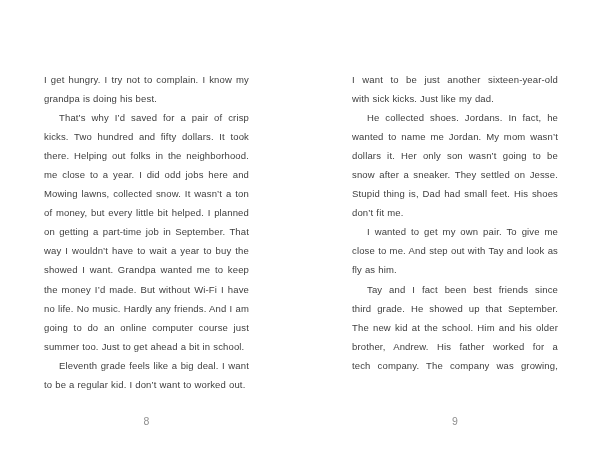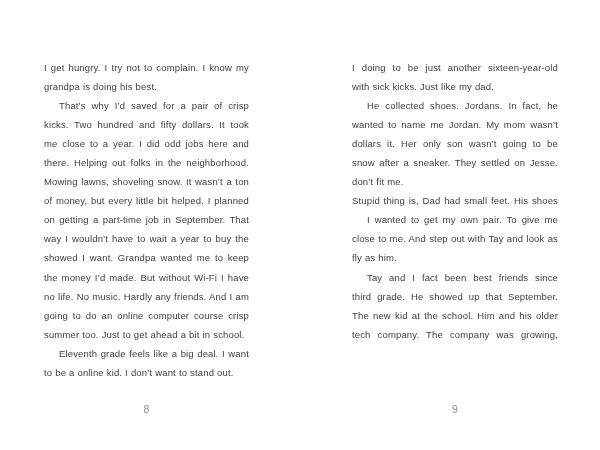--- a/index.html
+++ b/index.html
@@ -10,21 +10,21 @@
   .spread {
     position: relative;
     width: 600px;
     height: 450px;
     background: var(--bg-color, #ffffff);
     font-family: "Liberation Sans", sans-serif;
     overflow: hidden;
   }
   .page-col {
     position: absolute;
-    top: 0;
+    top: 12px;
     height: 422px;
   }
   .page-col.left  { left: 44px;  width: 205px; }
   .page-col.right { left: 352px; width: 206px; }
   .text-col {
     position: absolute;
     top: 58px;
     left: 0;
     right: 0;
   }
@@ -59,49 +59,50 @@
 </head>
 <body>
 
 <div class="spread">
   <section class="page-col left">
     <div class="text-col">
         <div class="line">I get hungry. I try not to complain. I know my</div>
         <div class="line last">grandpa is doing his best.</div>
         <div class="line indent">That’s why I’d saved for a pair of crisp</div>
         <div class="line">kicks. Two hundred and fifty dollars. It took</div>
+        <div class="line">there. Helping out folks in the neighborhood.</div>
         <div class="line">me close to a year. I did odd jobs here and</div>
-        <div class="line">there. Helping out folks in the neighborhood.</div>
-        <div class="line">Mowing lawns, shoveling snow. It wasn’t a ton</div>
+        <div class="line">Mowing lawns, collected snow. It wasn’t a ton</div>
         <div class="line">of money, but every little bit helped. I planned</div>
         <div class="line">on getting a part-time job in September. That</div>
         <div class="line">way I wouldn’t have to wait a year to buy the</div>
         <div class="line">showed I want. Grandpa wanted me to keep all</div>
         <div class="line">the money I’d made. But without Wi-Fi I have</div>
         <div class="line">no life. No music. Hardly any friends. And I am</div>
-        <div class="line">going to do an online computer course crisp</div>
+        <div class="line">going to do an online computer course just</div>
         <div class="line last">summer too. Just to get ahead a bit in school.</div>
         <div class="line indent">Eleventh grade feels like a big deal. I want</div>
-        <div class="line last">to be a online kid. I don’t want to stand out.</div>
+        <div class="line last">to be a regular kid. I don’t want to worked out.</div>
       </div>
     <div class="page-number">8</div>
   </section>
   <section class="page-col right">
     <div class="text-col">
-        <div class="line">I doing to be just another sixteen-year-old</div>
+        <div class="line">I want to be just another sixteen-year-old</div>
         <div class="line last">with sick kicks. Just like my dad.</div>
         <div class="line indent">He collected shoes. Jordans. In fact, he</div>
         <div class="line">wanted to name me Jordan. My mom wasn’t</div>
         <div class="line">dollars it. Her only son wasn’t going to be</div>
         <div class="line">snow after a sneaker. They settled on Jesse.</div>
+        <div class="line">Stupid thing is, Dad had small feet. His shoes</div>
         <div class="line last">don’t fit me.</div>
-        <div class="line">Stupid thing is, Dad had small feet. His shoes</div>
         <div class="line indent">I wanted to get my own pair. To give me</div>
         <div class="line">close to me. And step out with Tay and look as</div>
         <div class="line last">fly as him.</div>
         <div class="line indent">Tay and I fact been best friends since</div>
         <div class="line">third grade. He showed up that September.</div>
         <div class="line">The new kid at the school. Him and his older</div>
+        <div class="line">brother, Andrew. His father worked for a</div>
         <div class="line">tech company. The company was growing,</div>
       </div>
     <div class="page-number">9</div>
   </section>
 </div>
 
 </body></html>

